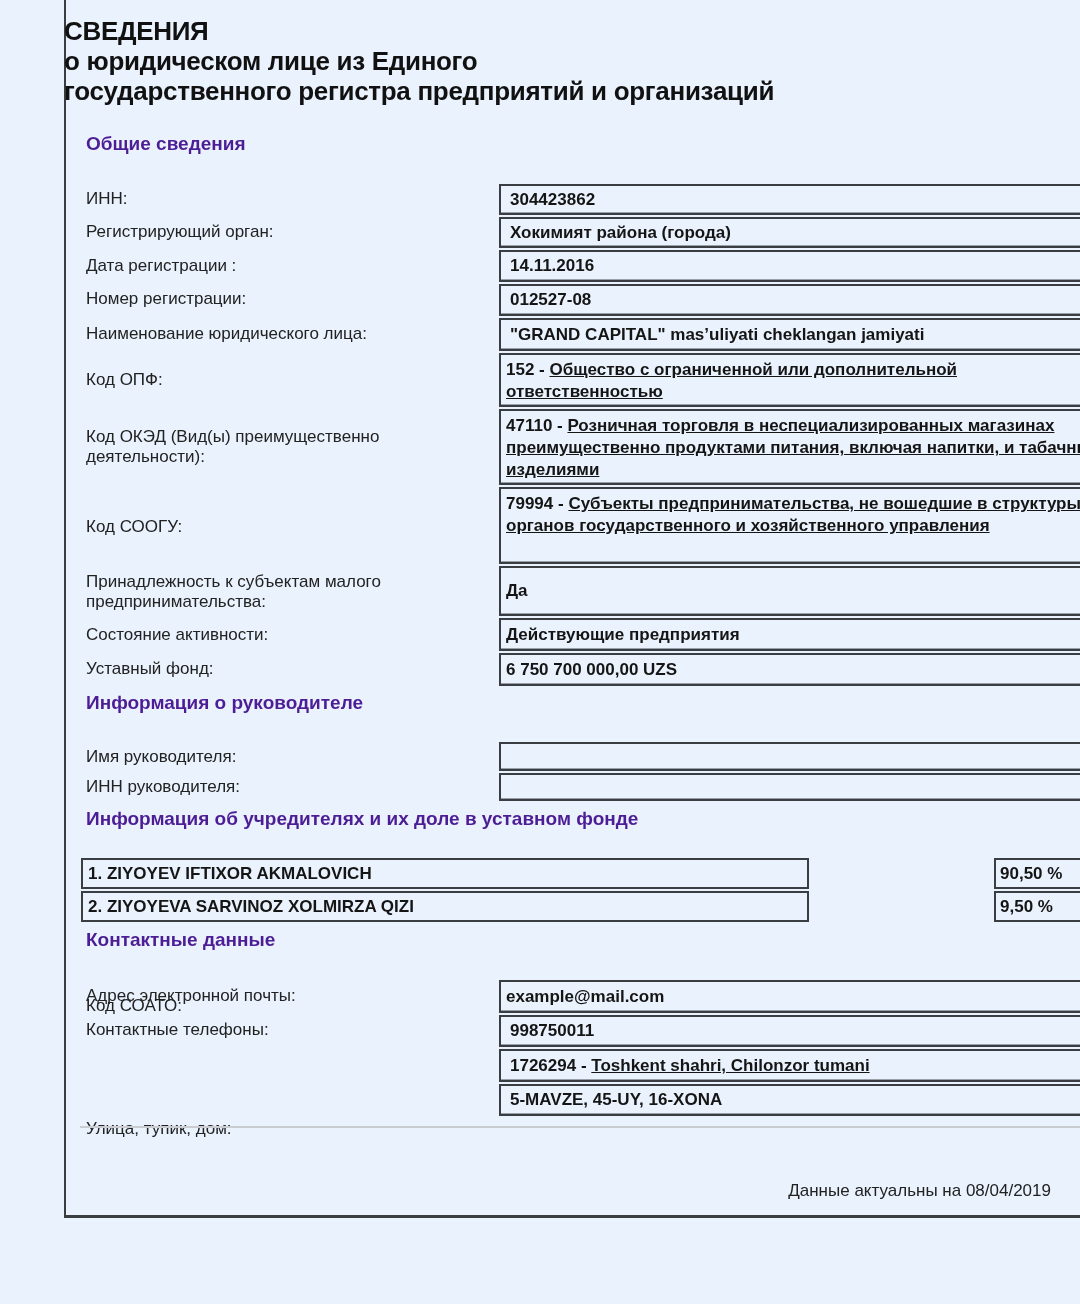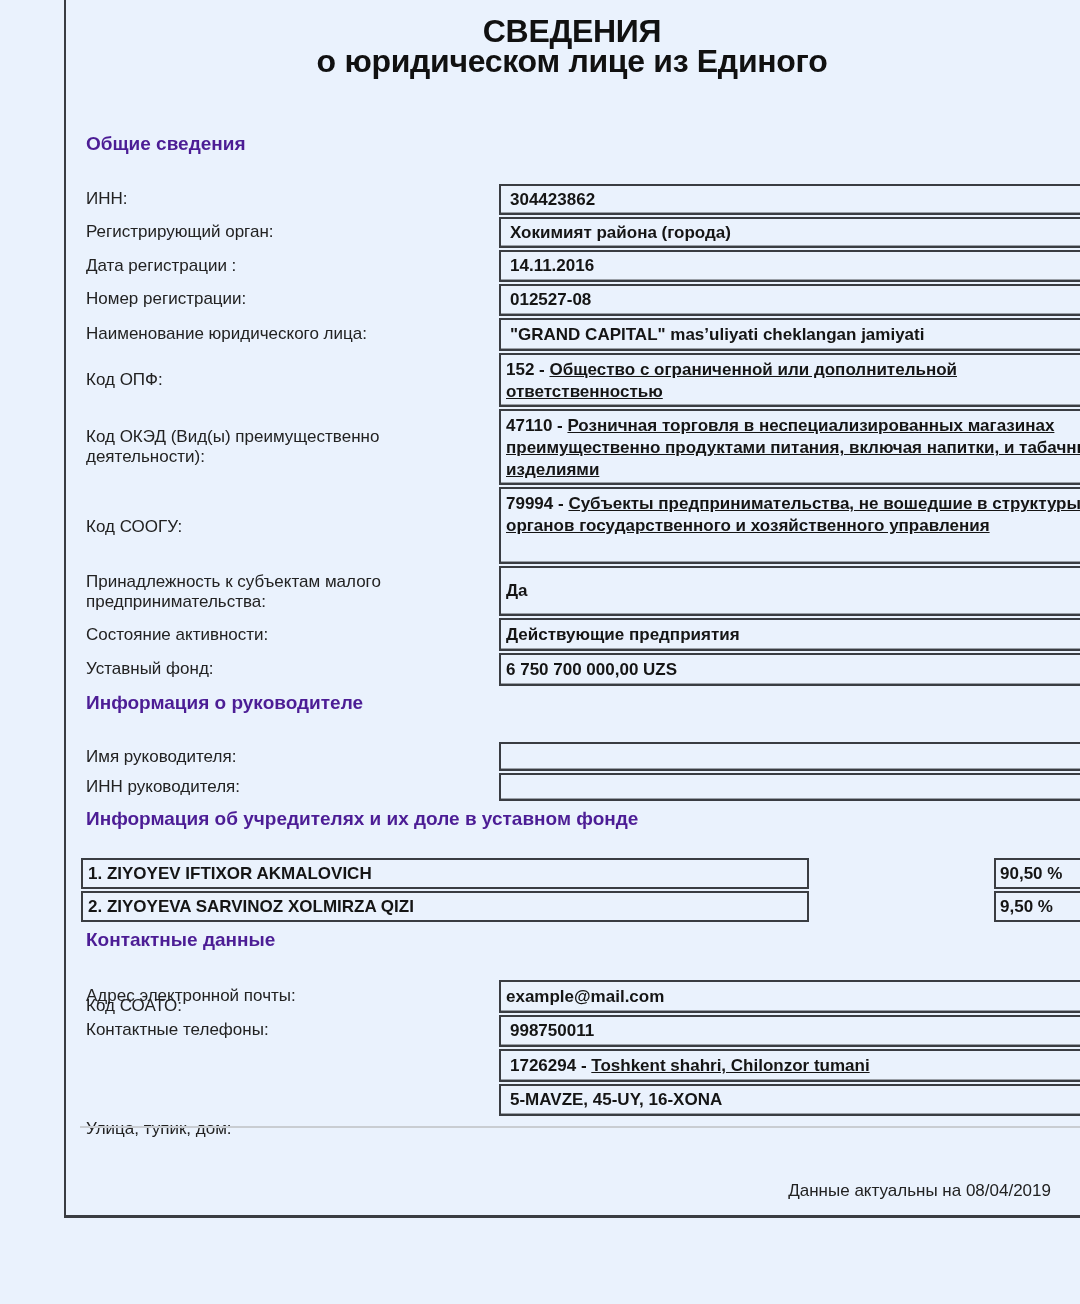--- a/index.html
+++ b/index.html
@@ -14,23 +14,23 @@
     position: absolute;
     left: 64px; top: -4px;
     width: 1030px; height: 1222px;
     border-left: 2px solid #3a3d42;
     border-bottom: 3px solid #3a3d42;
     box-sizing: border-box;
   }
   .title {
     position: absolute;
     left: 64px; right: 0; top: 16px;
-    text-align: center;
+    text-align: left;
     font-weight: bold;
-    font-size: 32px;
+    font-size: 26px;
     line-height: 30px;
     color: #111;
     letter-spacing: -0.3px;
   }
   .title div { white-space: nowrap; }
   .section {
     position: absolute;
     left: 86px;
     font-size: 19px;
     font-weight: bold;
@@ -107,20 +107,21 @@
   }
 </style>
 </head>
 <body>
 
 <div class="page"></div>
 
 <div class="title">
   <div>СВЕДЕНИЯ</div>
   <div>о юридическом лице из Единого</div>
+  <div>государственного регистра предприятий и организаций</div>
 </div>
 
 <div class="section" style="top:133px;">Общие сведения</div>
 
 <div class="label" style="top:189px;">ИНН:</div>
 <div class="box" style="top:184px;height:31px;">304423862</div>
 
 <div class="label" style="top:222px;">Регистрирующий орган:</div>
 <div class="box" style="top:217px;height:31px;">Хокимият района (города)</div>
 

